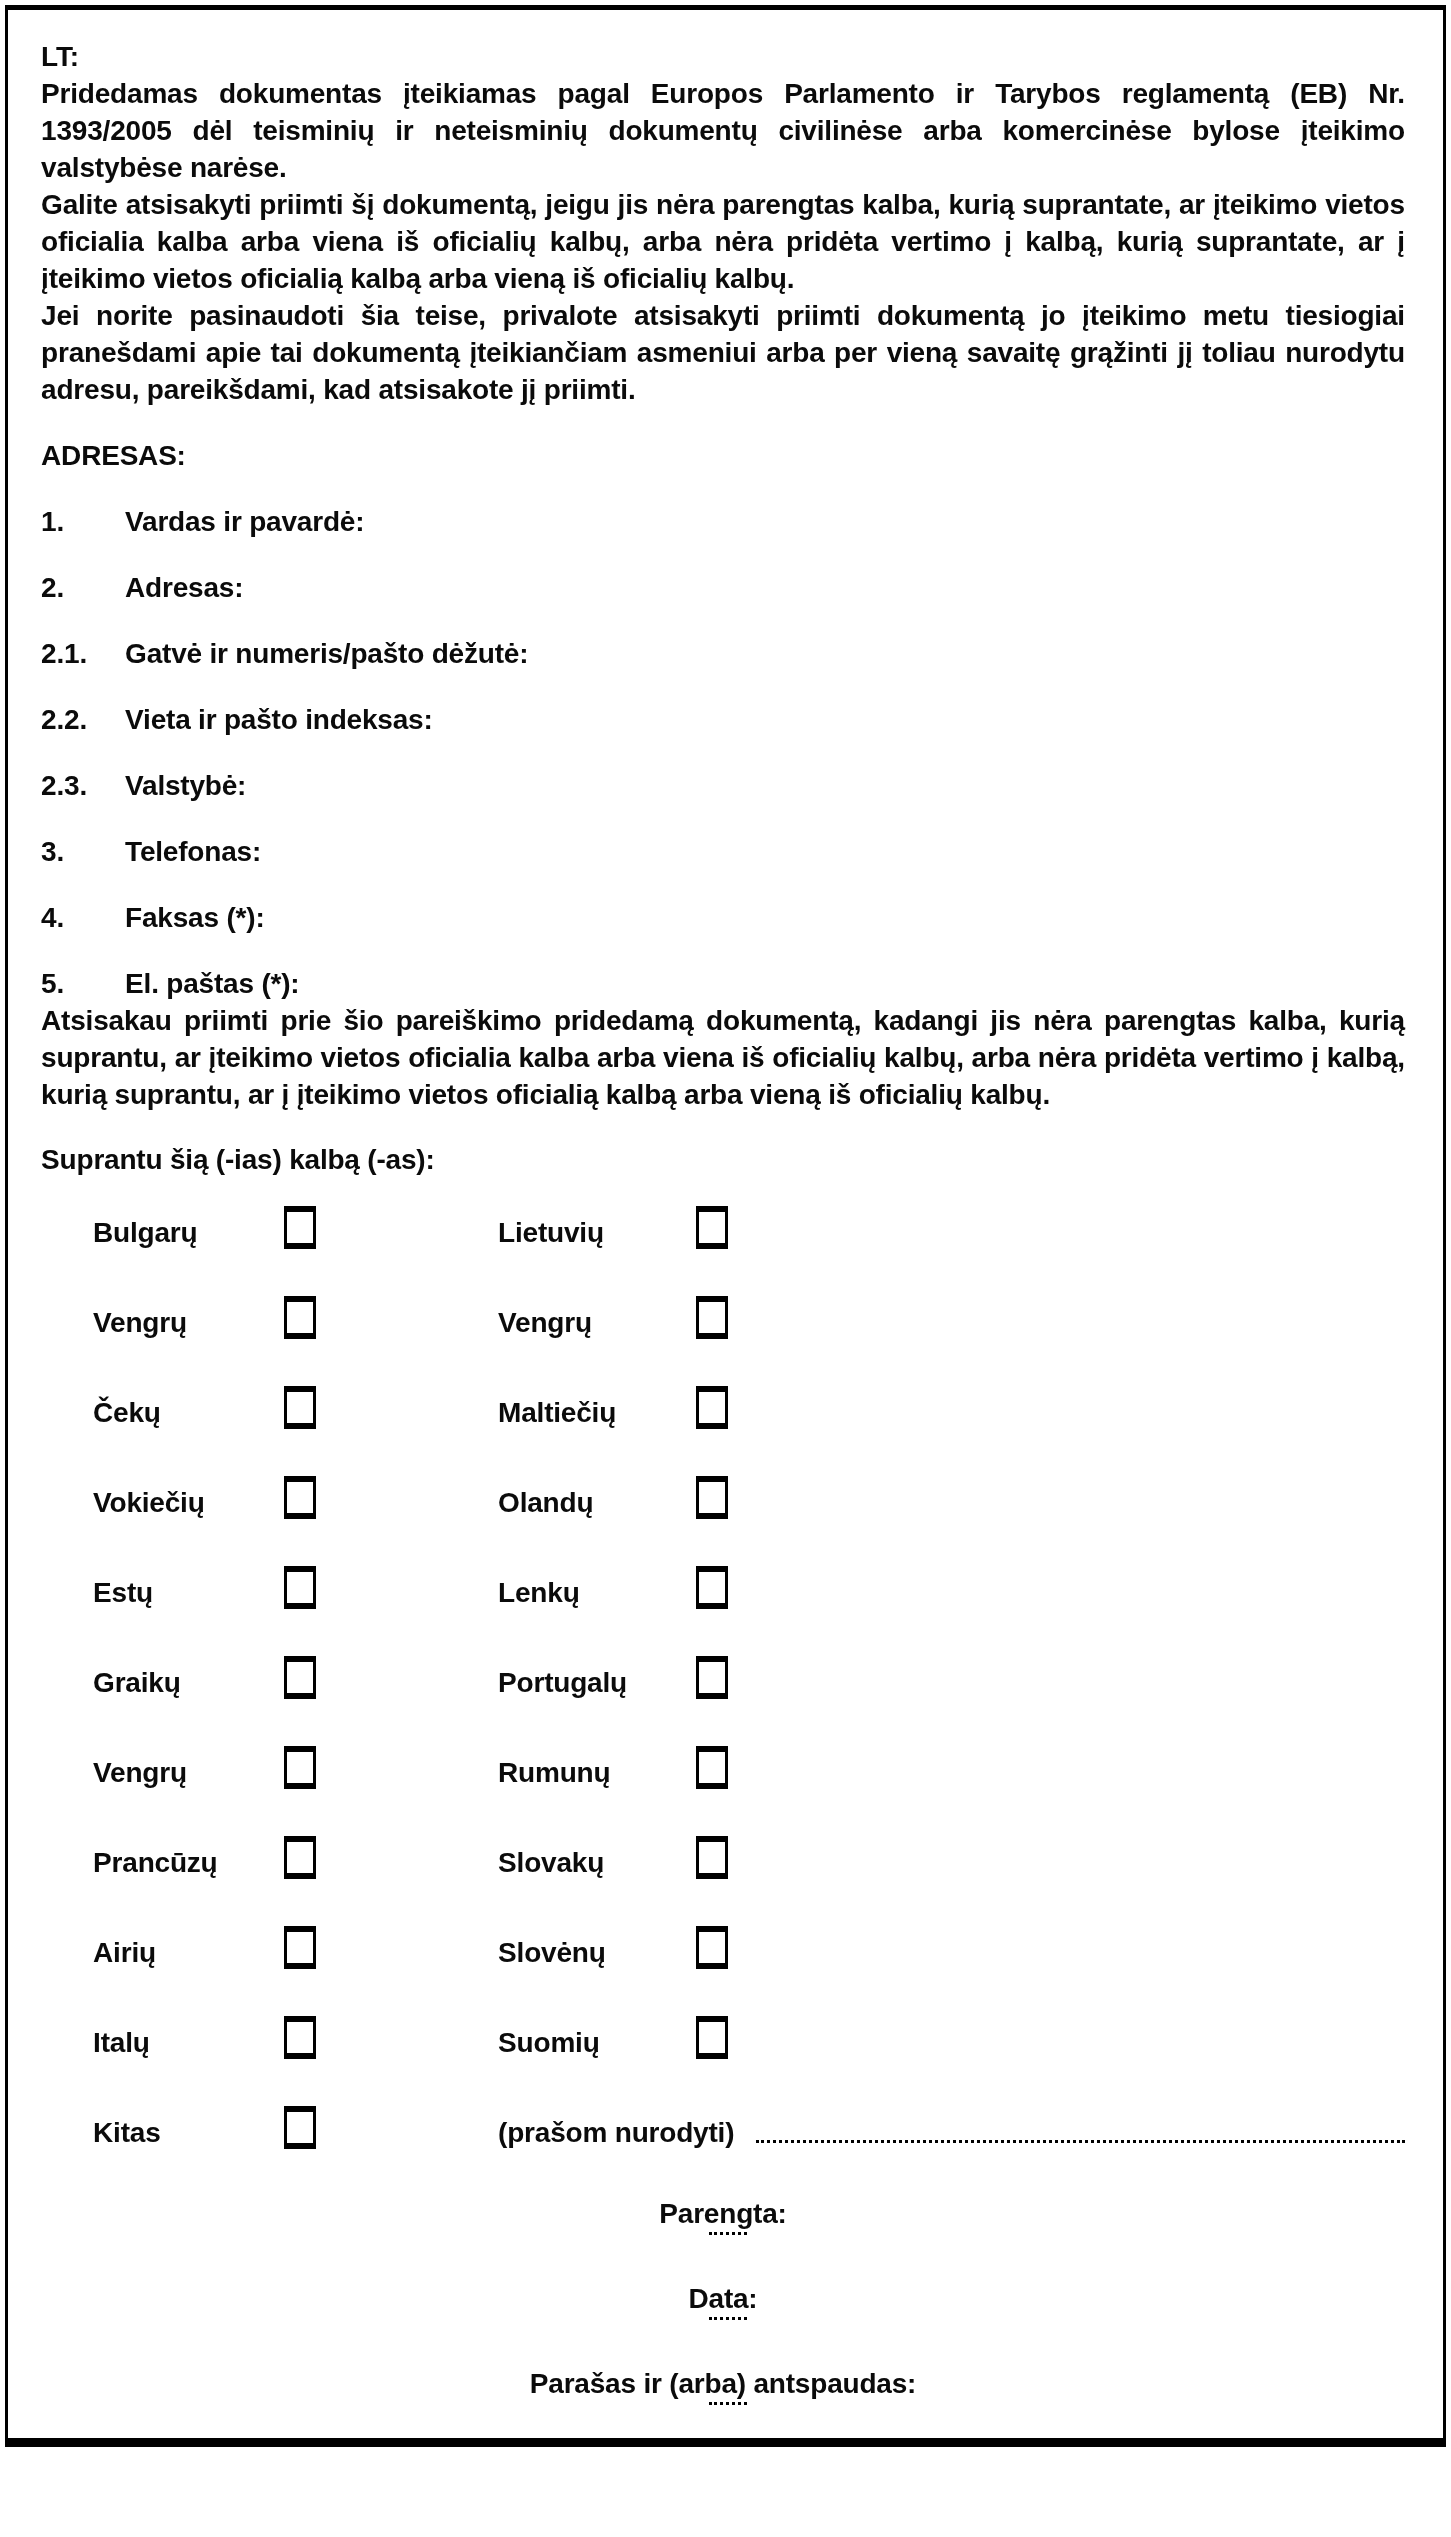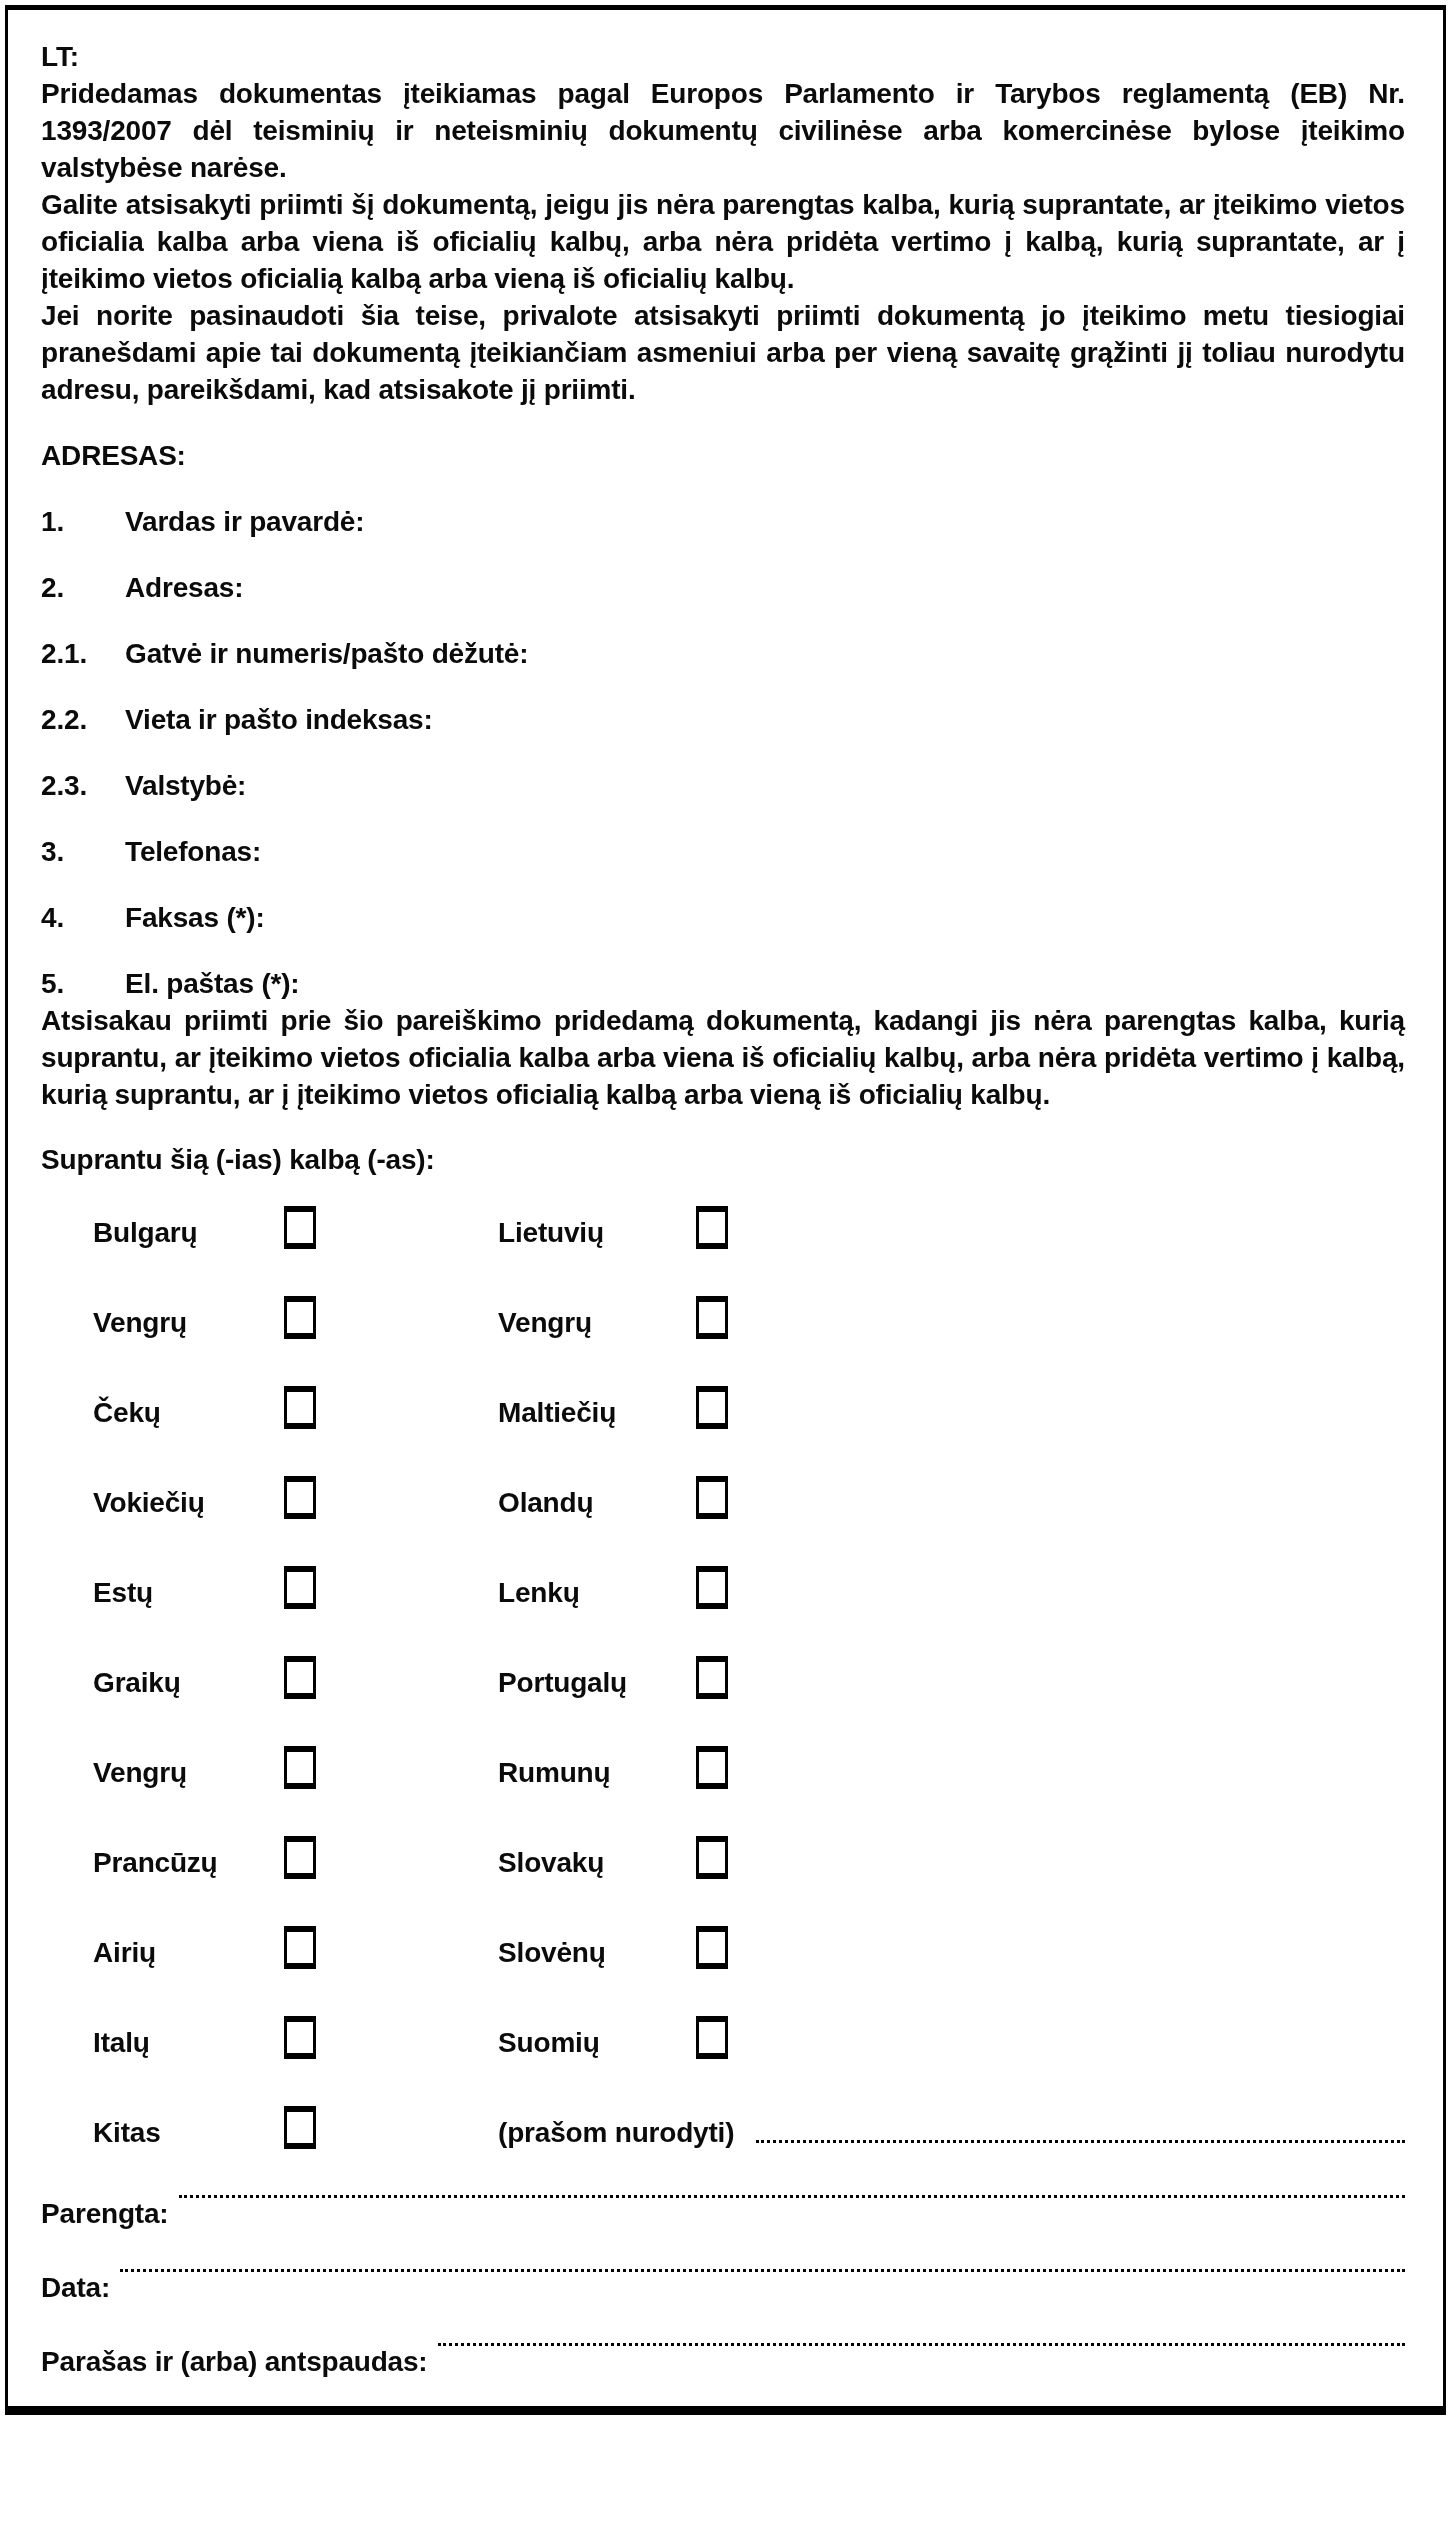--- a/index.html
+++ b/index.html
@@ -90,37 +90,38 @@
   }
   .dots {
     flex: 1 1 auto;
     border-bottom: 3.8px dotted #000;
     margin-bottom: 7.7px;
     margin-left: 10.2px;
     min-width: 38px;
   }
   .footer-field {
     display: flex;
-    align-items: flex-start;
+    align-items: center;
     margin-top: 37px;
+    flex-direction: column;
   }
   .footer-field:first-of-type { margin-top: 38px; }
   .footer-label {
     white-space: nowrap;
     line-height: 37px;
   }
 </style>
 </head>
 <body>
 
 <div class="form-box">
 
   <div class="lang-tag">LT:</div>
 
-  <p class="para mt-intro">Pridedamas dokumentas įteikiamas pagal Europos Parlamento ir Tarybos reglamentą (EB) Nr. 1393/2007 dėl teisminių ir neteisminių dokumentų civilinėse arba komercinėse bylose įteikimo valstybėse narėse.</p>
+  <p class="para mt-intro">Pridedamas dokumentas įteikiamas pagal Europos Parlamento ir Tarybos reglamentą (EB) Nr. 1393/2005 dėl teisminių ir neteisminių dokumentų civilinėse arba komercinėse bylose įteikimo valstybėse narėse.</p>
 
   <p class="para mt-para">Galite atsisakyti priimti šį dokumentą, jeigu jis nėra parengtas kalba, kurią suprantate, ar įteikimo vietos oficialia kalba arba viena iš oficialių kalbų, arba nėra pridėta vertimo į kalbą, kurią suprantate, ar į įteikimo vietos oficialią kalbą arba vieną iš oficialių kalbų.</p>
 
   <p class="para mt-para">Jei norite pasinaudoti šia teise, privalote atsisakyti priimti dokumentą jo įteikimo metu tiesiogiai pranešdami apie tai dokumentą įteikiančiam asmeniui arba per vieną savaitę grąžinti jį toliau nurodytu adresu, pareikšdami, kad atsisakote jį priimti.</p>
 
   <div class="section-heading">ADRESAS:</div>
 
   <div class="addr-item">
     <span class="addr-num">1.</span>
     <span>Vardas ir pavardė:</span>

